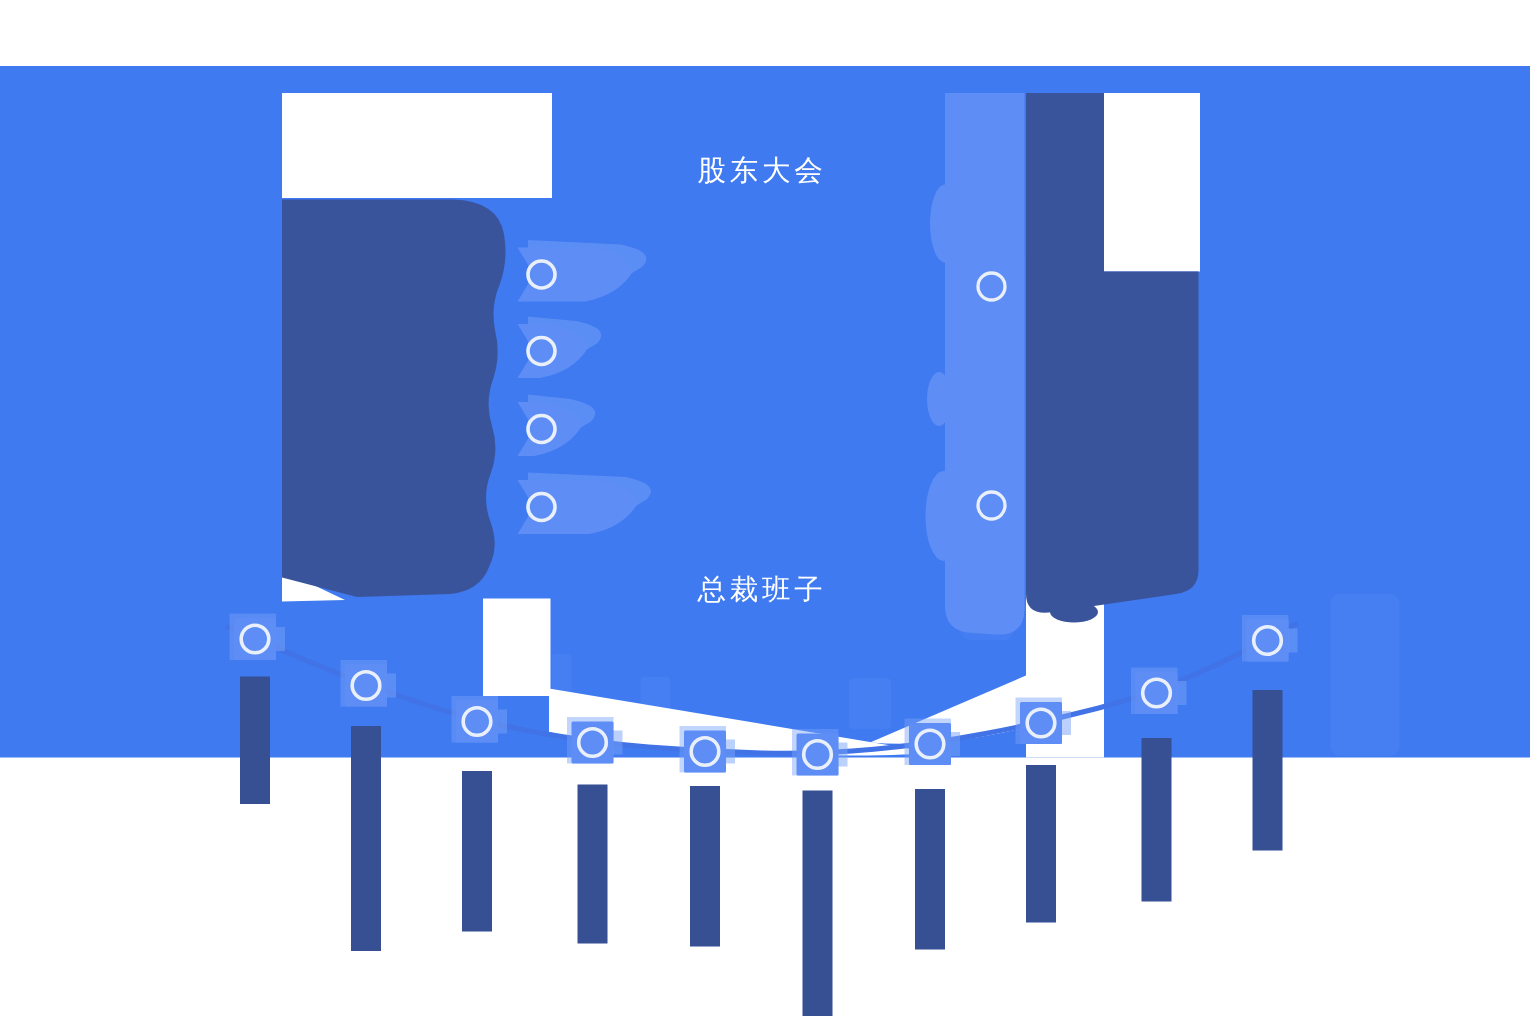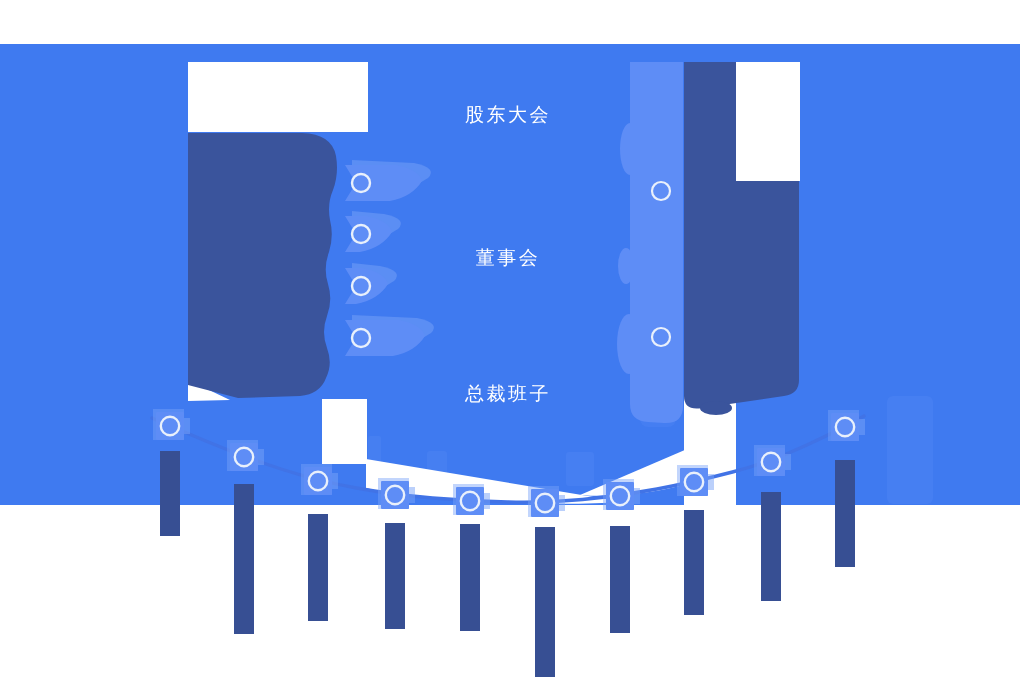--- a/index.html
+++ b/index.html
@@ -179,15 +179,14 @@
           <rect x="828" y="366" width="31" height="31" fill="var(--c-lighter)" opacity="0.45"></rect>
           <rect x="856" y="375" width="9" height="16" fill="var(--c-lighter)" opacity="0.5"></rect>
           <rect x="831" y="369" width="28" height="28" rx="1" fill="var(--c-light)"></rect>
           <circle cx="845" cy="383" r="9.2" fill="none" stroke="var(--c-ring)" stroke-width="2.4"></circle>
           <rect x="835" y="416" width="20" height="107" fill="var(--c-bar)"></rect>
         </g>
       </g>
   </svg>
 
   <div class="level-label" id="lbl-shareholders">股东大会</div>
-  <div class="level-label" id="lbl-board">董事会</div>
   <div class="level-label" id="lbl-president">总裁班子</div>
 </div>
 
 </body></html>

